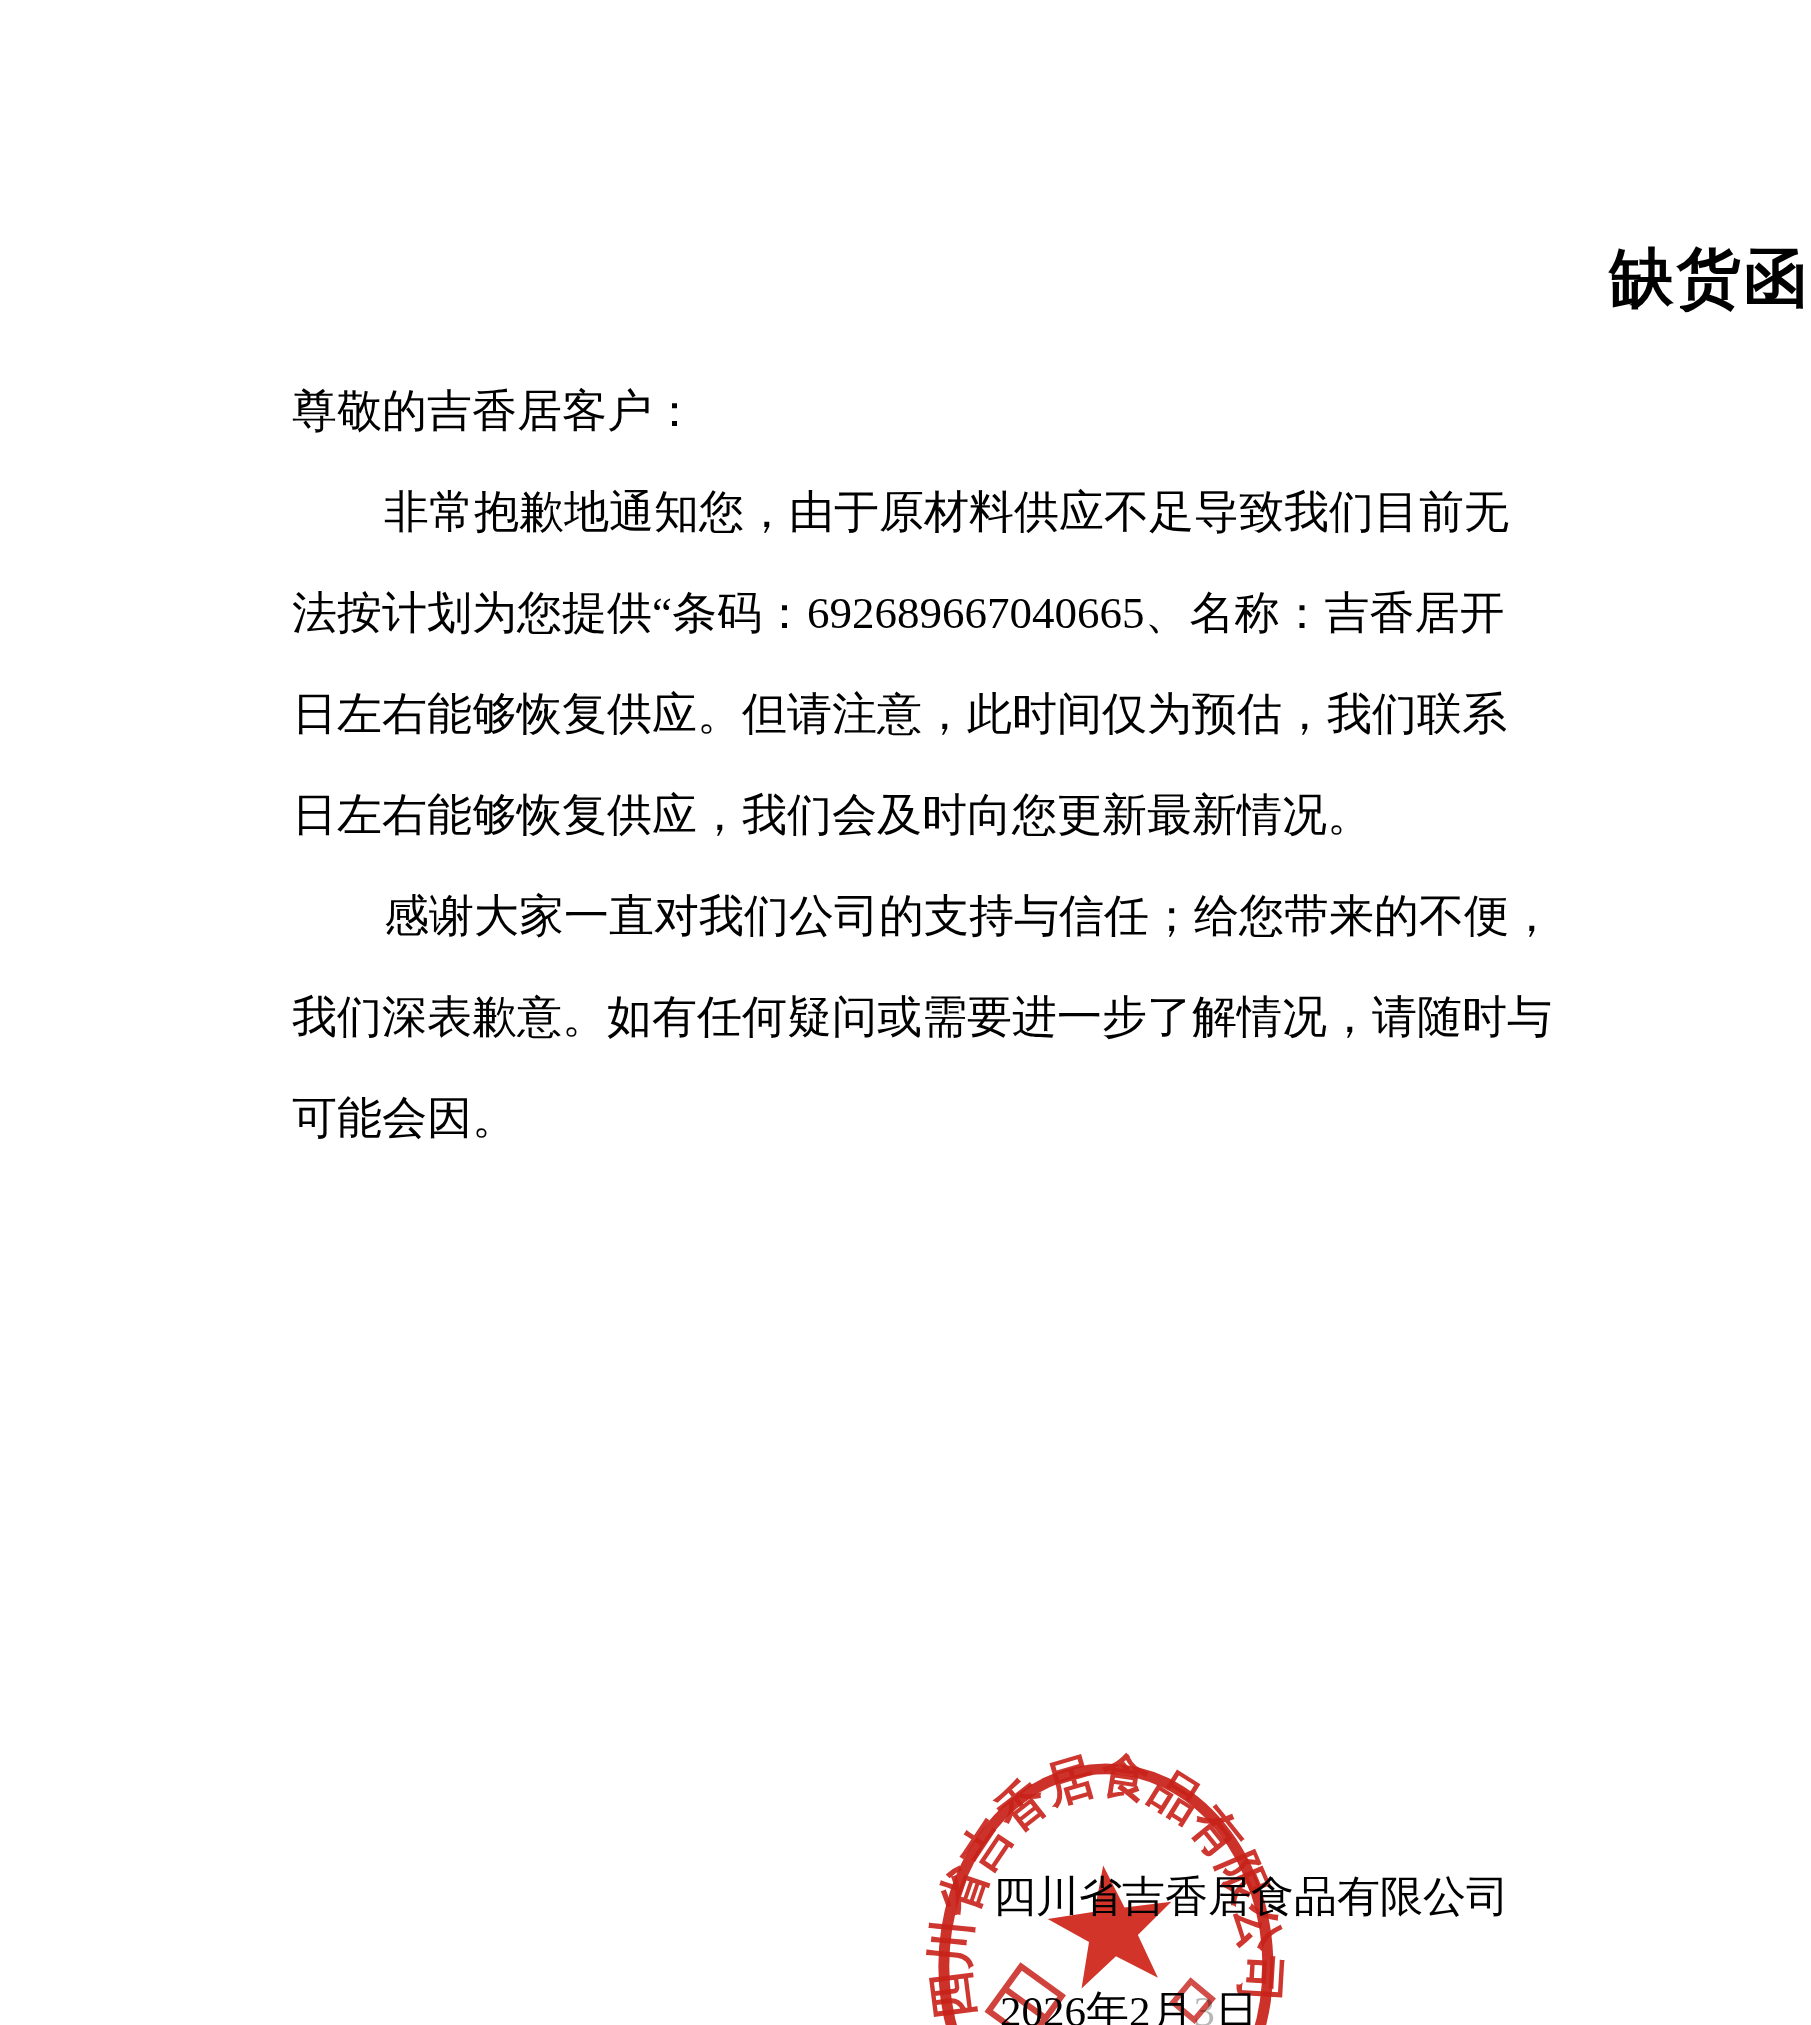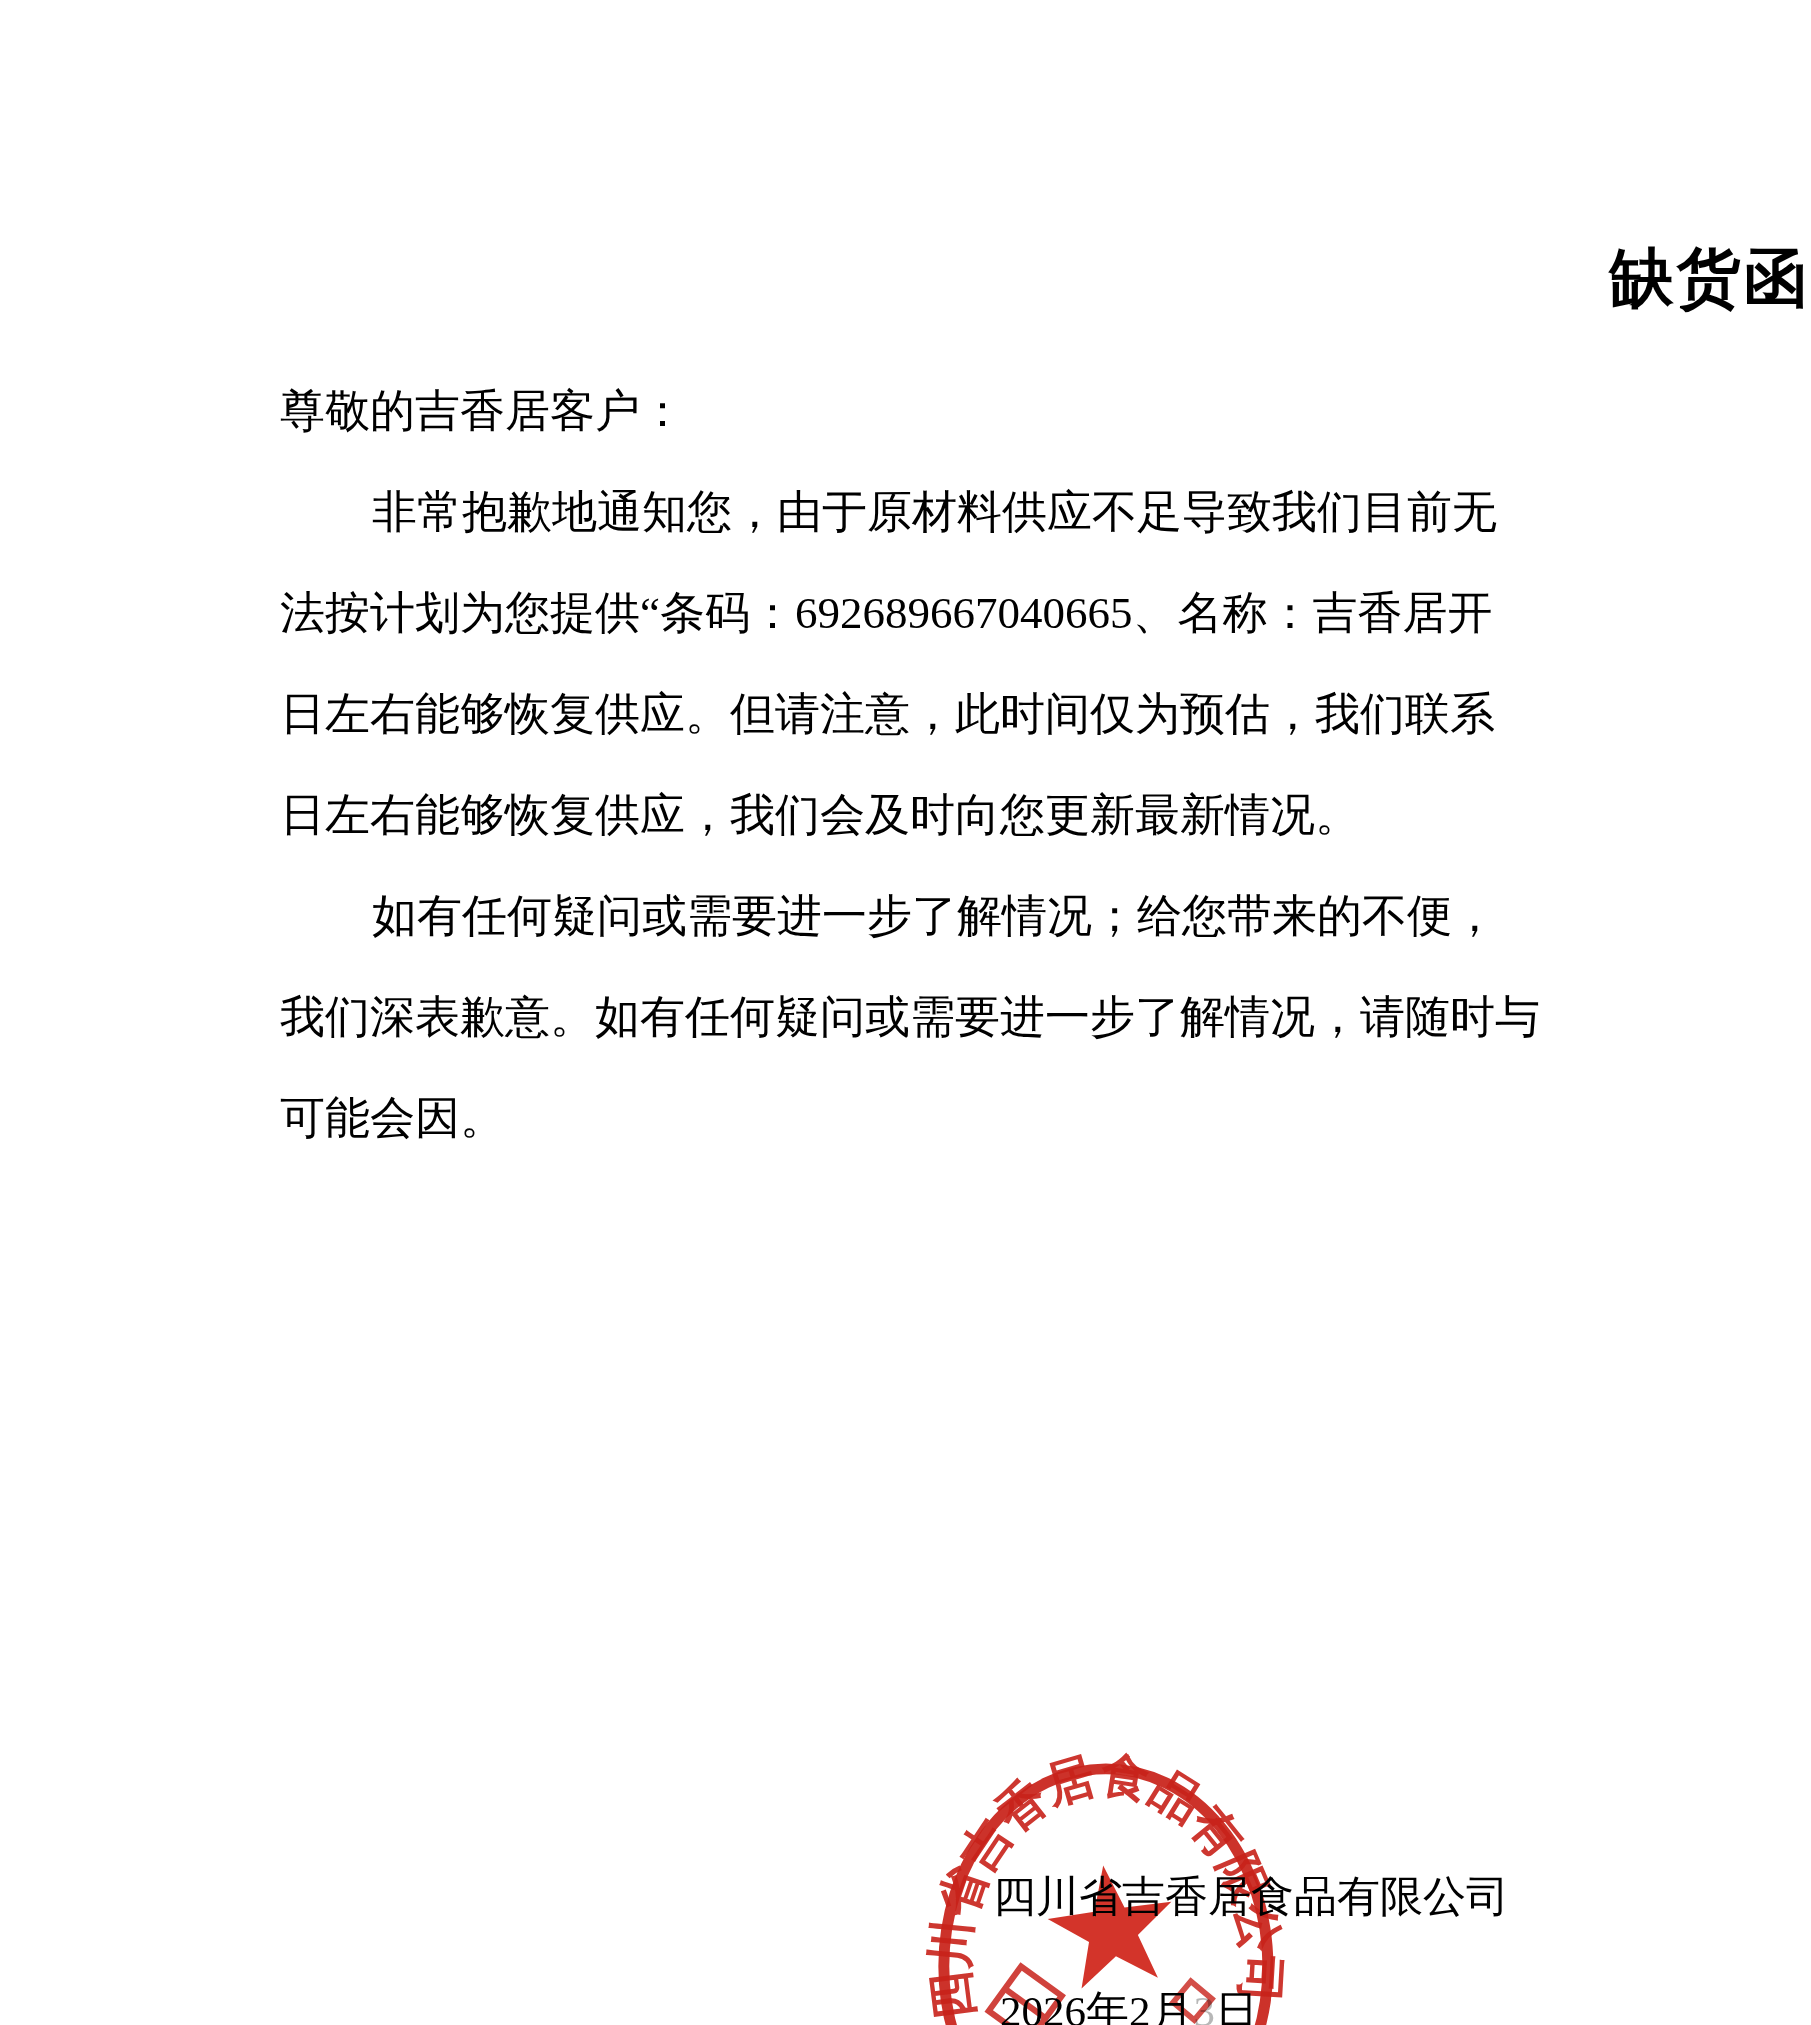--- a/index.html
+++ b/index.html
@@ -17,21 +17,21 @@
     top:235px;
     left:0;
     width:100%;
     text-align:right;
     font-size:64px;
     font-weight:bold;
     letter-spacing:3.2px;
   }
   .content{
     position:absolute;
-    left:280px;
+    left:292px;
     top:361px;
     width:1272px;
     font-size:45px;
     line-height:101px;
     text-align:left;
     white-space:nowrap;
   }
   .content .line{height:101px;}
   .content .line.first{text-indent:92px;}
   .signature-company{
@@ -73,21 +73,21 @@
 
   <div class="title">缺货函</div>
 
   <div class="content">
     <div class="line">尊敬的吉香居客户：</div>
     <div>
         <div class="line first">非常抱歉地通知您，由于原材料供应不足导致我们目前无</div>
         <div class="line">法按计划为您提供“条码：692689667040665、名称：吉香居开</div>
         <div class="line">日左右能够恢复供应。但请注意，此时间仅为预估，我们联系</div>
         <div class="line">日左右能够恢复供应，我们会及时向您更新最新情况。</div>
-        <div class="line first">如有任何疑问或需要进一步了解情况；给您带来的不便，</div>
+        <div class="line first">感谢大家一直对我们公司的支持与信任；给您带来的不便，</div>
         <div class="line">我们深表歉意。如有任何疑问或需要进一步了解情况，请随时与</div>
         <div class="line">可能会因。</div>
       </div>
   </div>
 
   <div class="signature-company">四川省吉香居食品有限公司</div>
 
   <div class="signature-date">
     <span>2026年2月</span><span class="date-day">3</span><span>日</span>
   </div>

